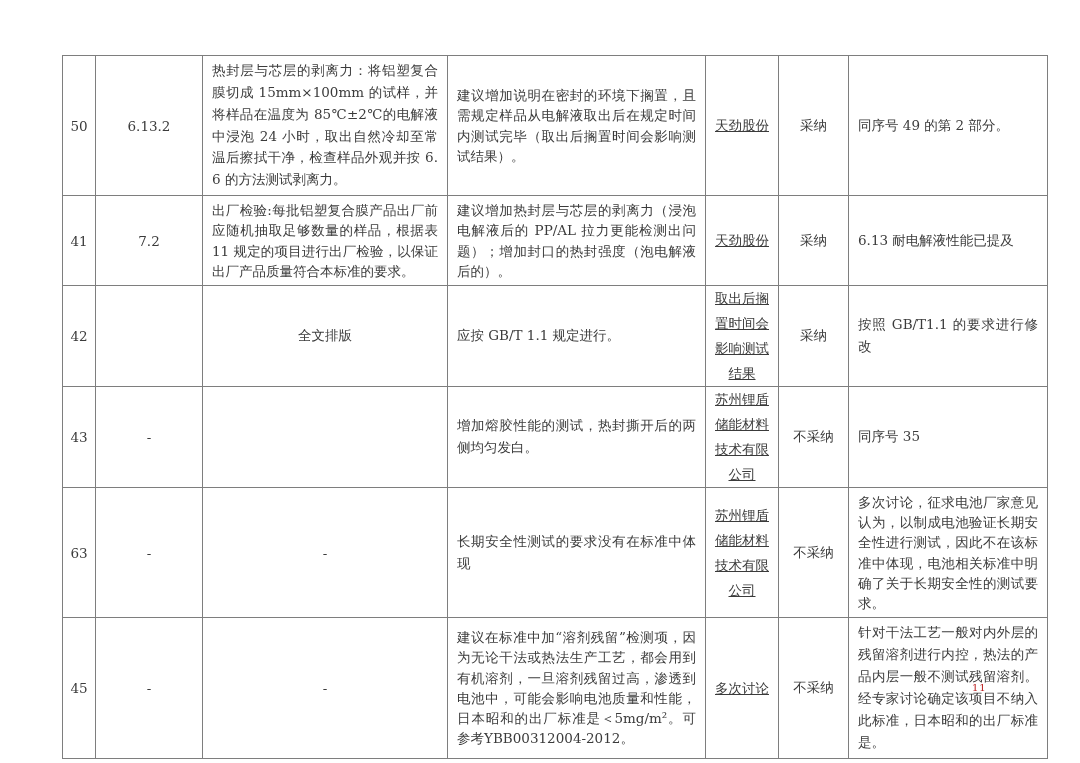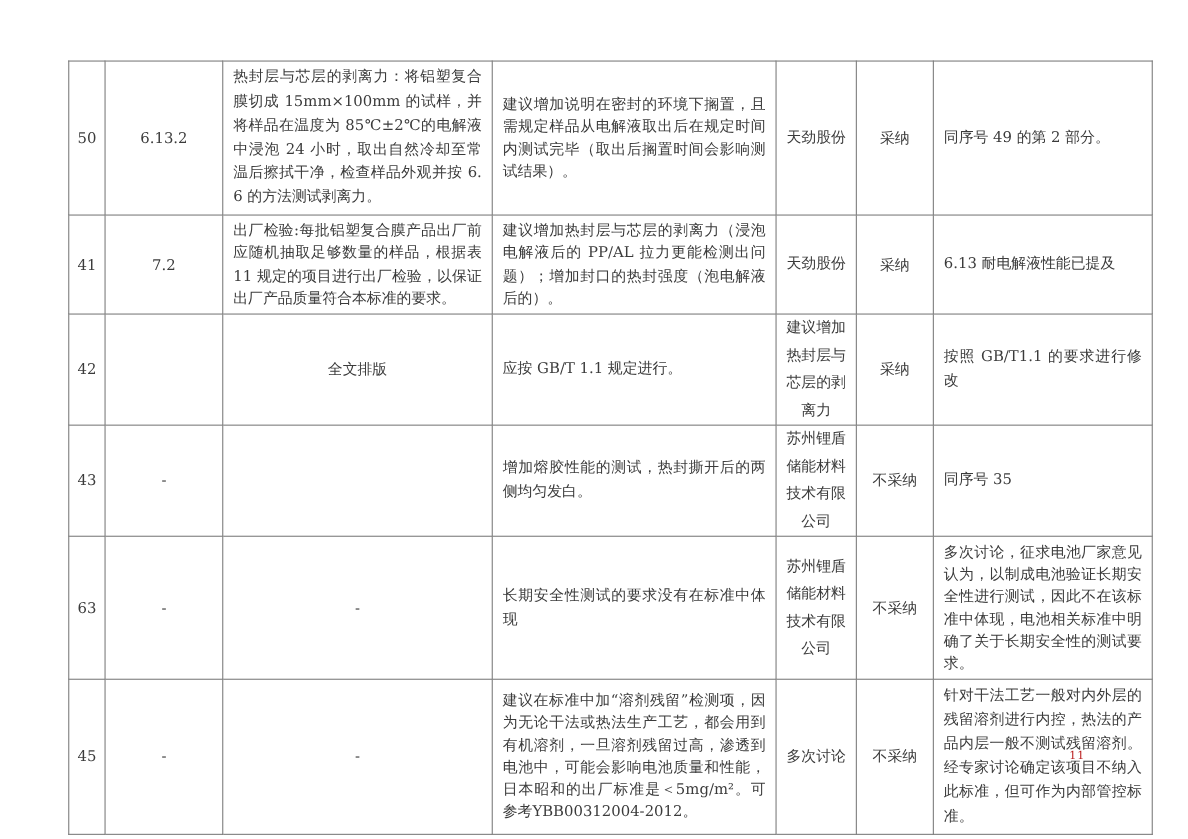--- a/index.html
+++ b/index.html
@@ -16,21 +16,21 @@
   table.review td{
     border:1px solid #7e7e7e;
     font-size:13.5px;
     vertical-align:middle;
     overflow:hidden;
     word-break:break-all;
   }
   td.c{text-align:center;padding:0 2px;}
   td.l{text-align:justify;padding:4px 9px;line-height:1.62;}
   td.l.tight{line-height:1.5;}
-  td.proposer{text-align:center;line-height:1.85;padding:0 9px;}
+  td.proposer{text-align:center;line-height:1.85;padding:0 9px;text-decoration:underline;}
   .pageno{
     position:absolute;left:972px;top:682px;
     font-size:10px;color:#b91c1c;letter-spacing:1px;
   }
 </style>
 </head>
 <body>
 
 <div class="page">
 
@@ -61,21 +61,21 @@
         <td class="l tight">建议增加热封层与芯层的剥离力（浸泡电解液后的 PP/AL 拉力更能检测出问题）；增加封口的热封强度（泡电解液后的）。</td>
         <td class="proposer">天劲股份</td>
         <td class="c">采纳</td>
         <td class="l">6.13 耐电解液性能已提及</td>
       </tr>
       <tr style="height:80px">
         <td class="c">42</td>
         <td class="c"></td>
         <td class="c">全文排版</td>
         <td class="l">应按 GB/T 1.1 规定进行。</td>
-        <td class="proposer">建议增加热封层与芯层的剥离力</td>
+        <td class="proposer">取出后搁置时间会影响测试结果</td>
         <td class="c">采纳</td>
         <td class="l">按照 GB/T1.1 的要求进行修改</td>
       </tr>
       <tr style="height:83px">
         <td class="c">43</td>
         <td class="c">-</td>
         <td class="c"></td>
         <td class="l">增加熔胶性能的测试，热封撕开后的两侧均匀发白。</td>
         <td class="proposer">苏州锂盾储能材料技术有限公司</td>
         <td class="c">不采纳</td>
@@ -90,20 +90,20 @@
         <td class="c">不采纳</td>
         <td class="l tight">多次讨论，征求电池厂家意见认为，以制成电池验证长期安全性进行测试，因此不在该标准中体现，电池相关标准中明确了关于长期安全性的测试要求。</td>
       </tr>
       <tr style="height:125px">
         <td class="c">45</td>
         <td class="c">-</td>
         <td class="c">-</td>
         <td class="l tight">建议在标准中加“溶剂残留”检测项，因为无论干法或热法生产工艺，都会用到有机溶剂，一旦溶剂残留过高，渗透到电池中，可能会影响电池质量和性能，日本昭和的出厂标准是＜5mg/m²。可参考YBB00312004-2012。</td>
         <td class="proposer">多次讨论</td>
         <td class="c">不采纳</td>
-        <td class="l">针对干法工艺一般对内外层的残留溶剂进行内控，热法的产品内层一般不测试残留溶剂。经专家讨论确定该项目不纳入此标准，但可作为内部管控标准。</td>
+        <td class="l">针对干法工艺一般对内外层的残留溶剂进行内控，热法的产品内层一般不测试残留溶剂。经专家讨论确定该项目不纳入此标准，日本昭和的出厂标准是。</td>
       </tr>
     </tbody>
   </table>
 
   <div class="pageno">11</div>
 
 </div>
 
 </body></html>

